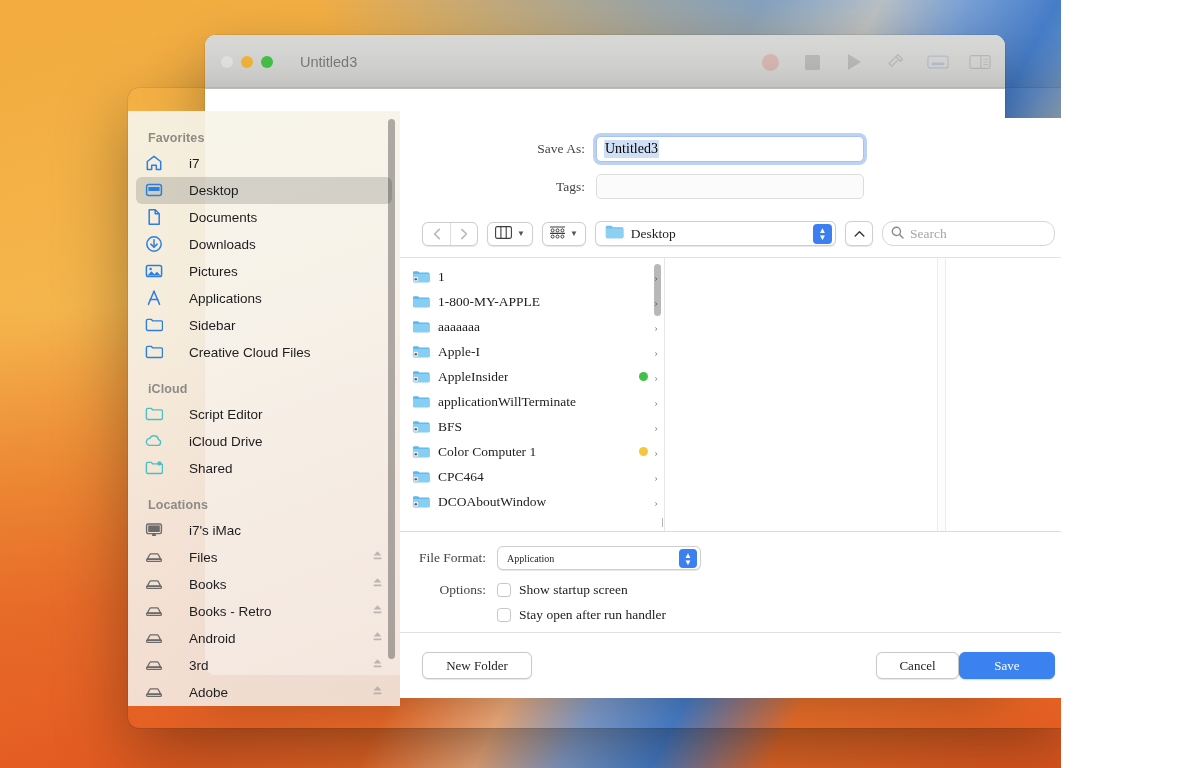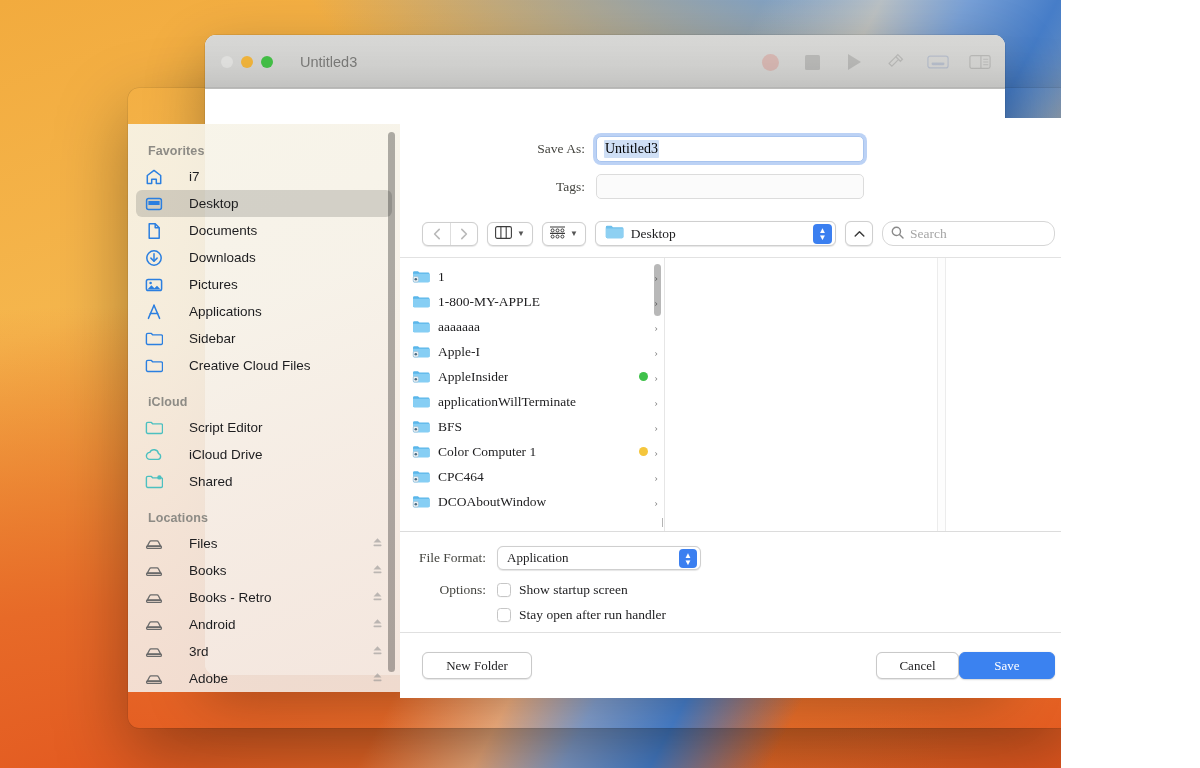--- a/index.html
+++ b/index.html
@@ -191,21 +191,21 @@
   #col2b { width: 8px; border-right: .5px solid #ececec; background: #fdfdfd; }
   #col3 { flex: 1; background: #fff; }
 
   
   #format-area { padding: 14px 0 0 0; }
   #file-format-popup {
     width: 204px; height: 24px; background: #fff; border: .5px solid #cfcfcf;
     border-radius: 6px; box-shadow: 0 .5px 1px rgba(0,0,0,.10);
     display: flex; align-items: center; padding: 0 3px 0 9px; position: relative;
   }
-  #file-format-value { font-size: 13px; color: #1d1d1f; }
+  #file-format-value { font-size: 10px; color: #1d1d1f; }
   #format-stepper {
     position: absolute; right: 3px; top: 2px; width: 18px; height: 19px;
     background: #3b7ff0; border-radius: 4px;
     display: flex; flex-direction: column; align-items: center; justify-content: center;
     color: #fff; line-height: 7px; font-size: 8px;
   }
   .check-row { display: flex; align-items: center; margin-bottom: 9px; }
   .checkbox {
     width: 14px; height: 14px; border-radius: 3.5px; background: #fff;
     border: 1px solid #c6c6c6; box-shadow: 0 .5px .5px rgba(0,0,0,.05);
@@ -381,20 +381,30 @@
             <span class="side-ico">
               <svg width="18" height="18" viewBox="0 0 18 18">
                 <path d="M1.4 4.8a1.4 1.4 0 0 1 1.4-1.4h3.6l1.4 1.5h8.4a1.3 1.3 0 0 1 1.3 1.3v6.9a1.4 1.4 0 0 1-1.4 1.4H2.8a1.4 1.4 0 0 1-1.4-1.4z" fill="none" stroke="#4cc0c0" stroke-width="1.4" stroke-linejoin="round"></path>
                 <circle cx="14.4" cy="4.4" r="2.2" fill="#4cc0c0"></circle>
               </svg>
             </span>
             <span class="side-label">Shared</span>
           </div>
           <div class="side-gap"></div>
           <div class="side-header">Locations</div>
+          <div class="side-item">
+            <span class="side-ico">
+              <svg width="18" height="18" viewBox="0 0 18 18">
+                <rect x="1.6" y="3" width="14.8" height="9.6" rx="1.5" fill="none" stroke="#6b6b6b" stroke-width="1.4"></rect>
+                <rect x="3.2" y="4.4" width="11.6" height="6.6" fill="#6b6b6b"></rect>
+                <path d="M7.4 12.6h3.2l.5 2.4H6.9z" fill="#6b6b6b"></path>
+              </svg>
+            </span>
+            <span class="side-label">i7's iMac</span>
+          </div>
           <div class="side-item">
             <span class="side-ico">
               <svg width="18" height="18" viewBox="0 0 18 18">
                 <path d="M2.2 11.4l2.4-4.6a1.6 1.6 0 0 1 1.4-.9h6a1.6 1.6 0 0 1 1.4.9l2.4 4.6z" fill="none" stroke="#6b6b6b" stroke-width="1.3" stroke-linejoin="round"></path>
                 <rect x="1.6" y="10.8" width="14.8" height="2.6" rx="1.2" fill="none" stroke="#6b6b6b" stroke-width="1.3"></rect>
               </svg>
             </span>
             <span class="side-label">Files</span>
             <span class="eject"><svg width="13" height="13" viewBox="0 0 13 13">
                 <path d="M6.5 2.2l4 4.4h-8z" fill="#8d8d8d"></path>

